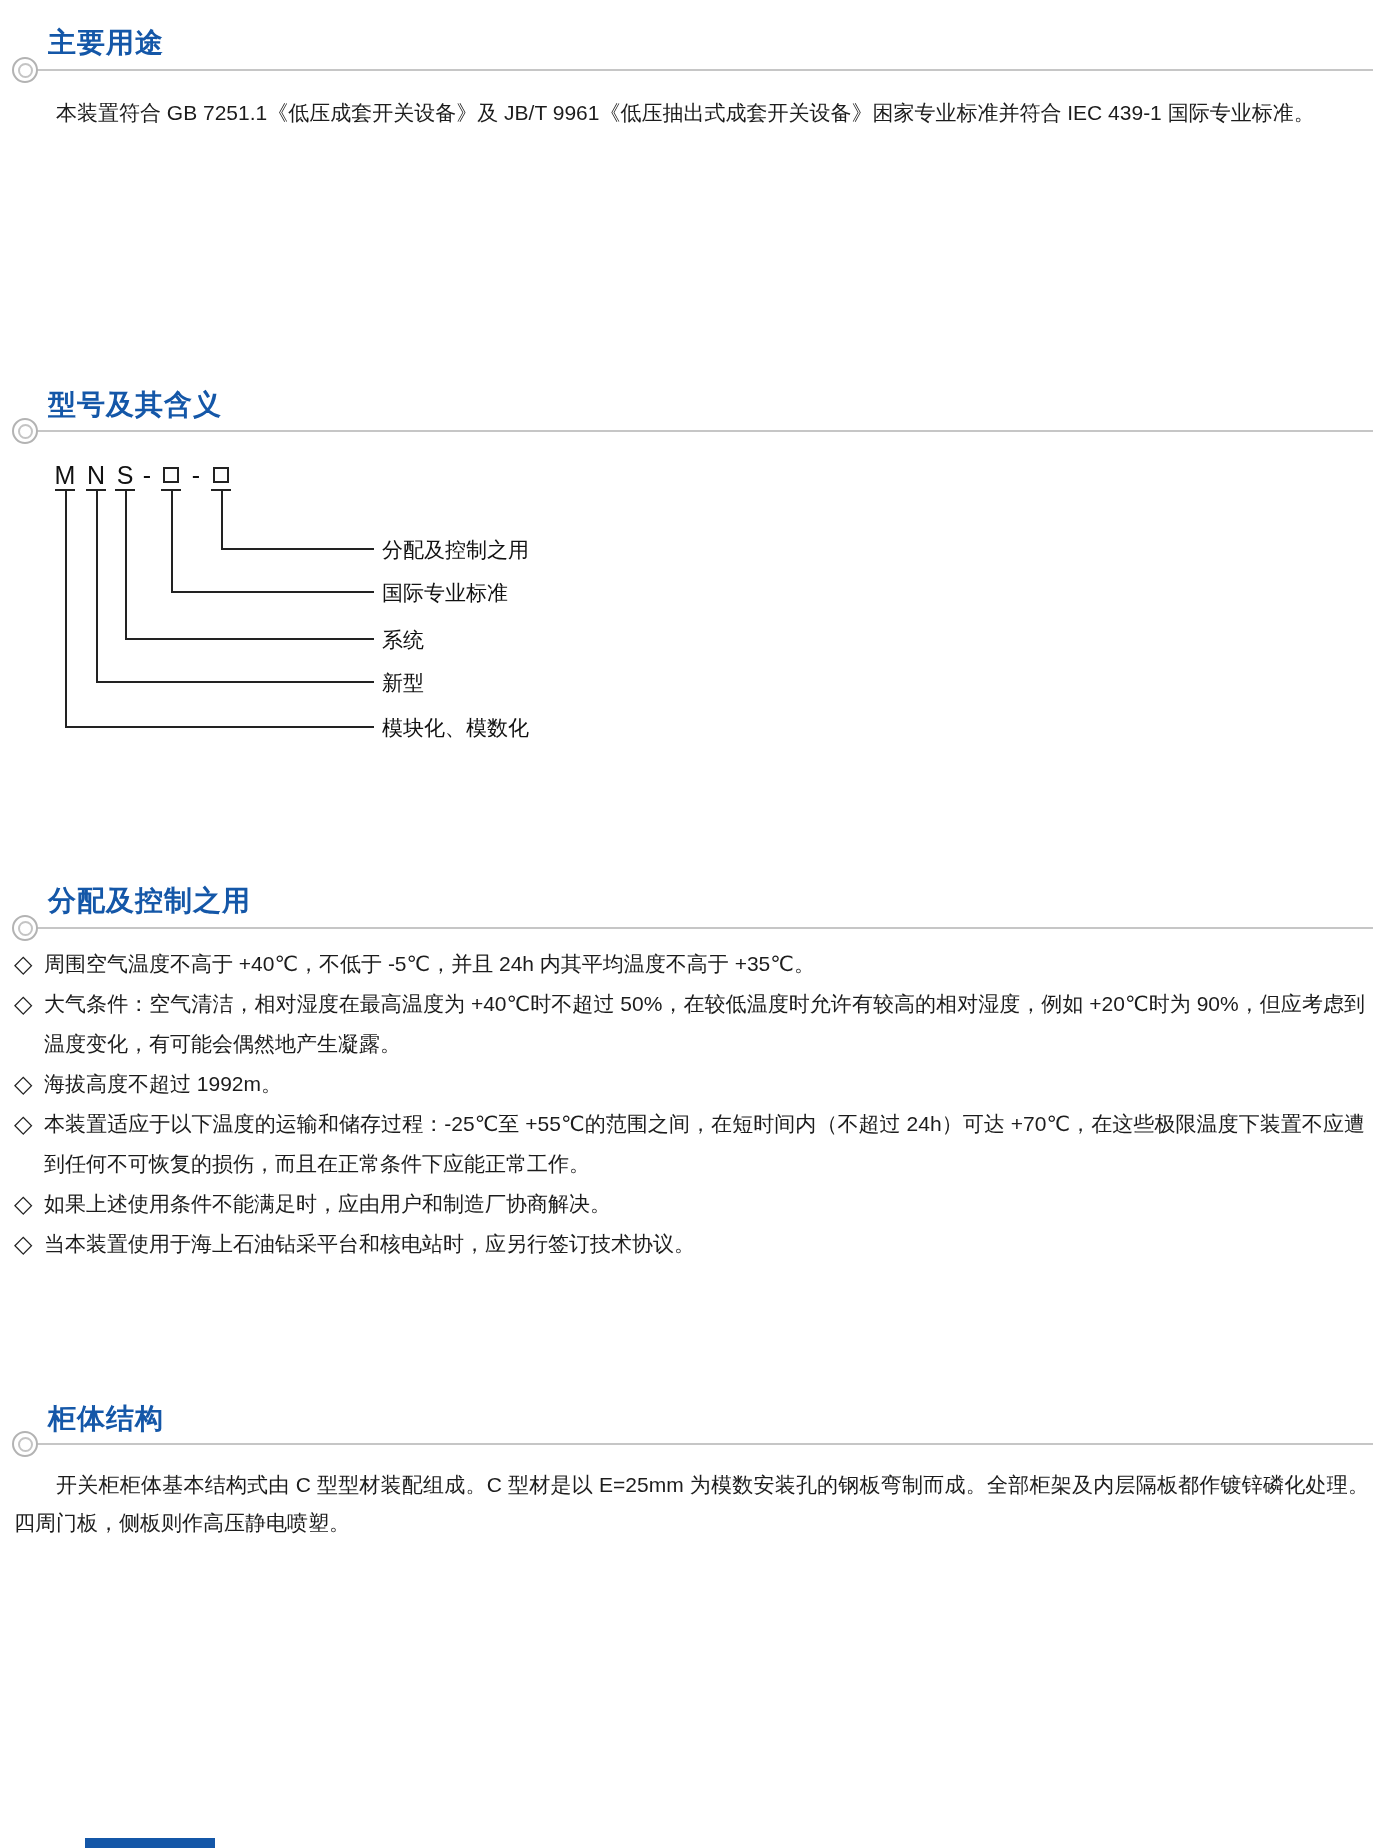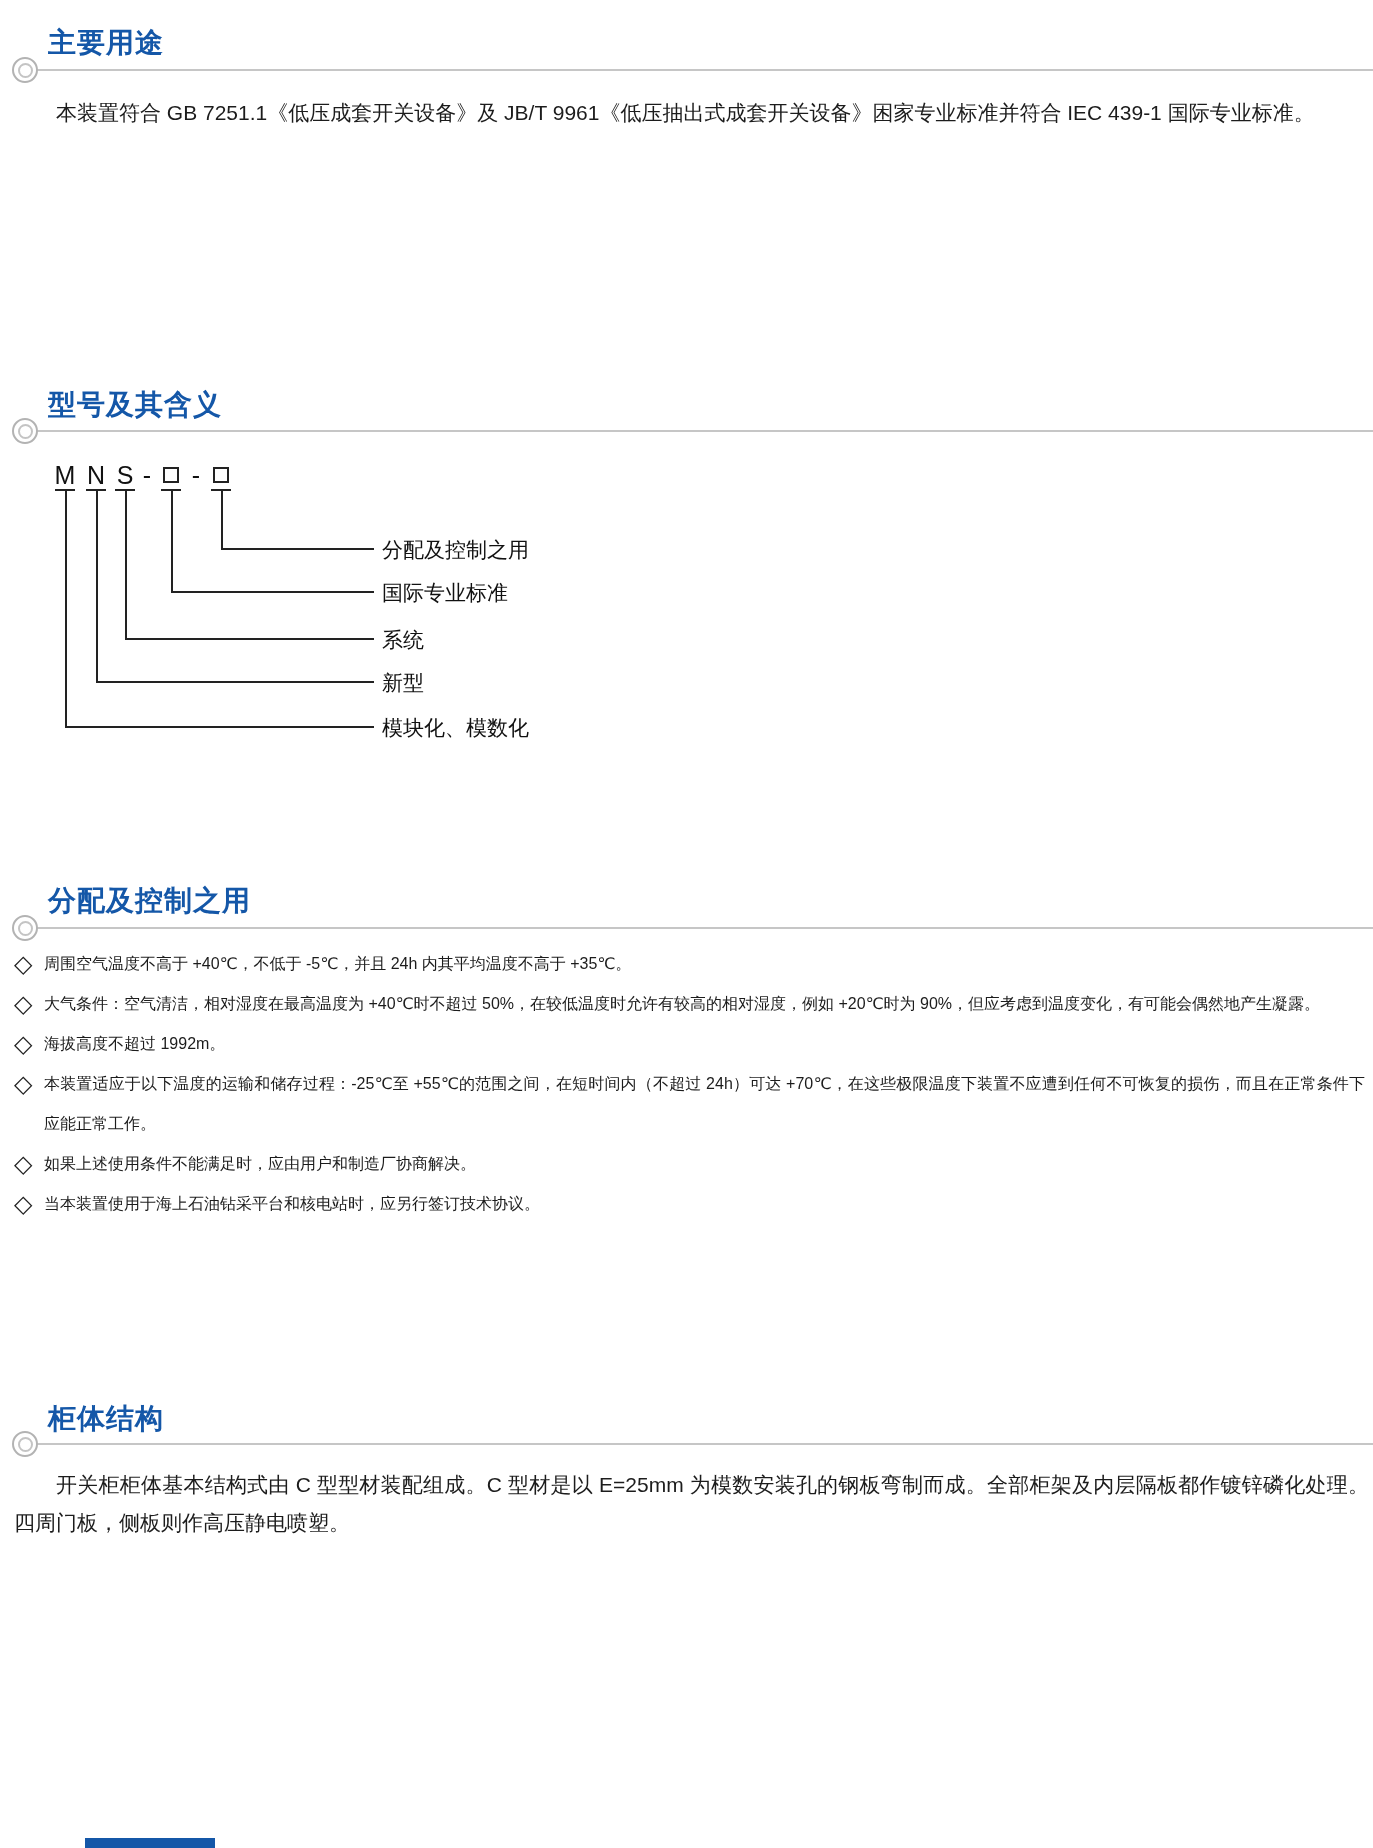--- a/index.html
+++ b/index.html
@@ -34,21 +34,21 @@
     position:absolute; top:467px; width:16px; height:16px;
     transform:translateX(-50%); border:2px solid #222; background:#fff;
   }
   .tick { position:absolute; top:489px; width:20px; height:2px; background:#222; transform:translateX(-50%); }
   .connector { position:absolute; border-left:2px solid #222; border-bottom:2px solid #222; }
   .dlabel { position:absolute; left:382px; margin:0; font-size:21px; line-height:30px; color:#111; white-space:nowrap; }
   
   .bullets { position:absolute; left:14px; right:8px; }
   .bullet { display:flex; align-items:flex-start; }
   .bullet .marker { flex:0 0 30px; font-size:24px; line-height:40px; color:#222; }
-  .bullet .btext { flex:1; font-size:16px; line-height:40px; text-align:justify; }
+  .bullet .btext { flex:1; font-size:21px; line-height:40px; text-align:justify; }
   .footer-bar { position:absolute; left:85px; top:1838px; width:130px; height:10px; background:var(--accent); }
 </style>
 </head>
 <body>
 
 <div class="page">
 
   <section>
     <h2 class="sec-title" style="top:26px">主要用途</h2>
     <div class="sec-rule" style="top:69px">

